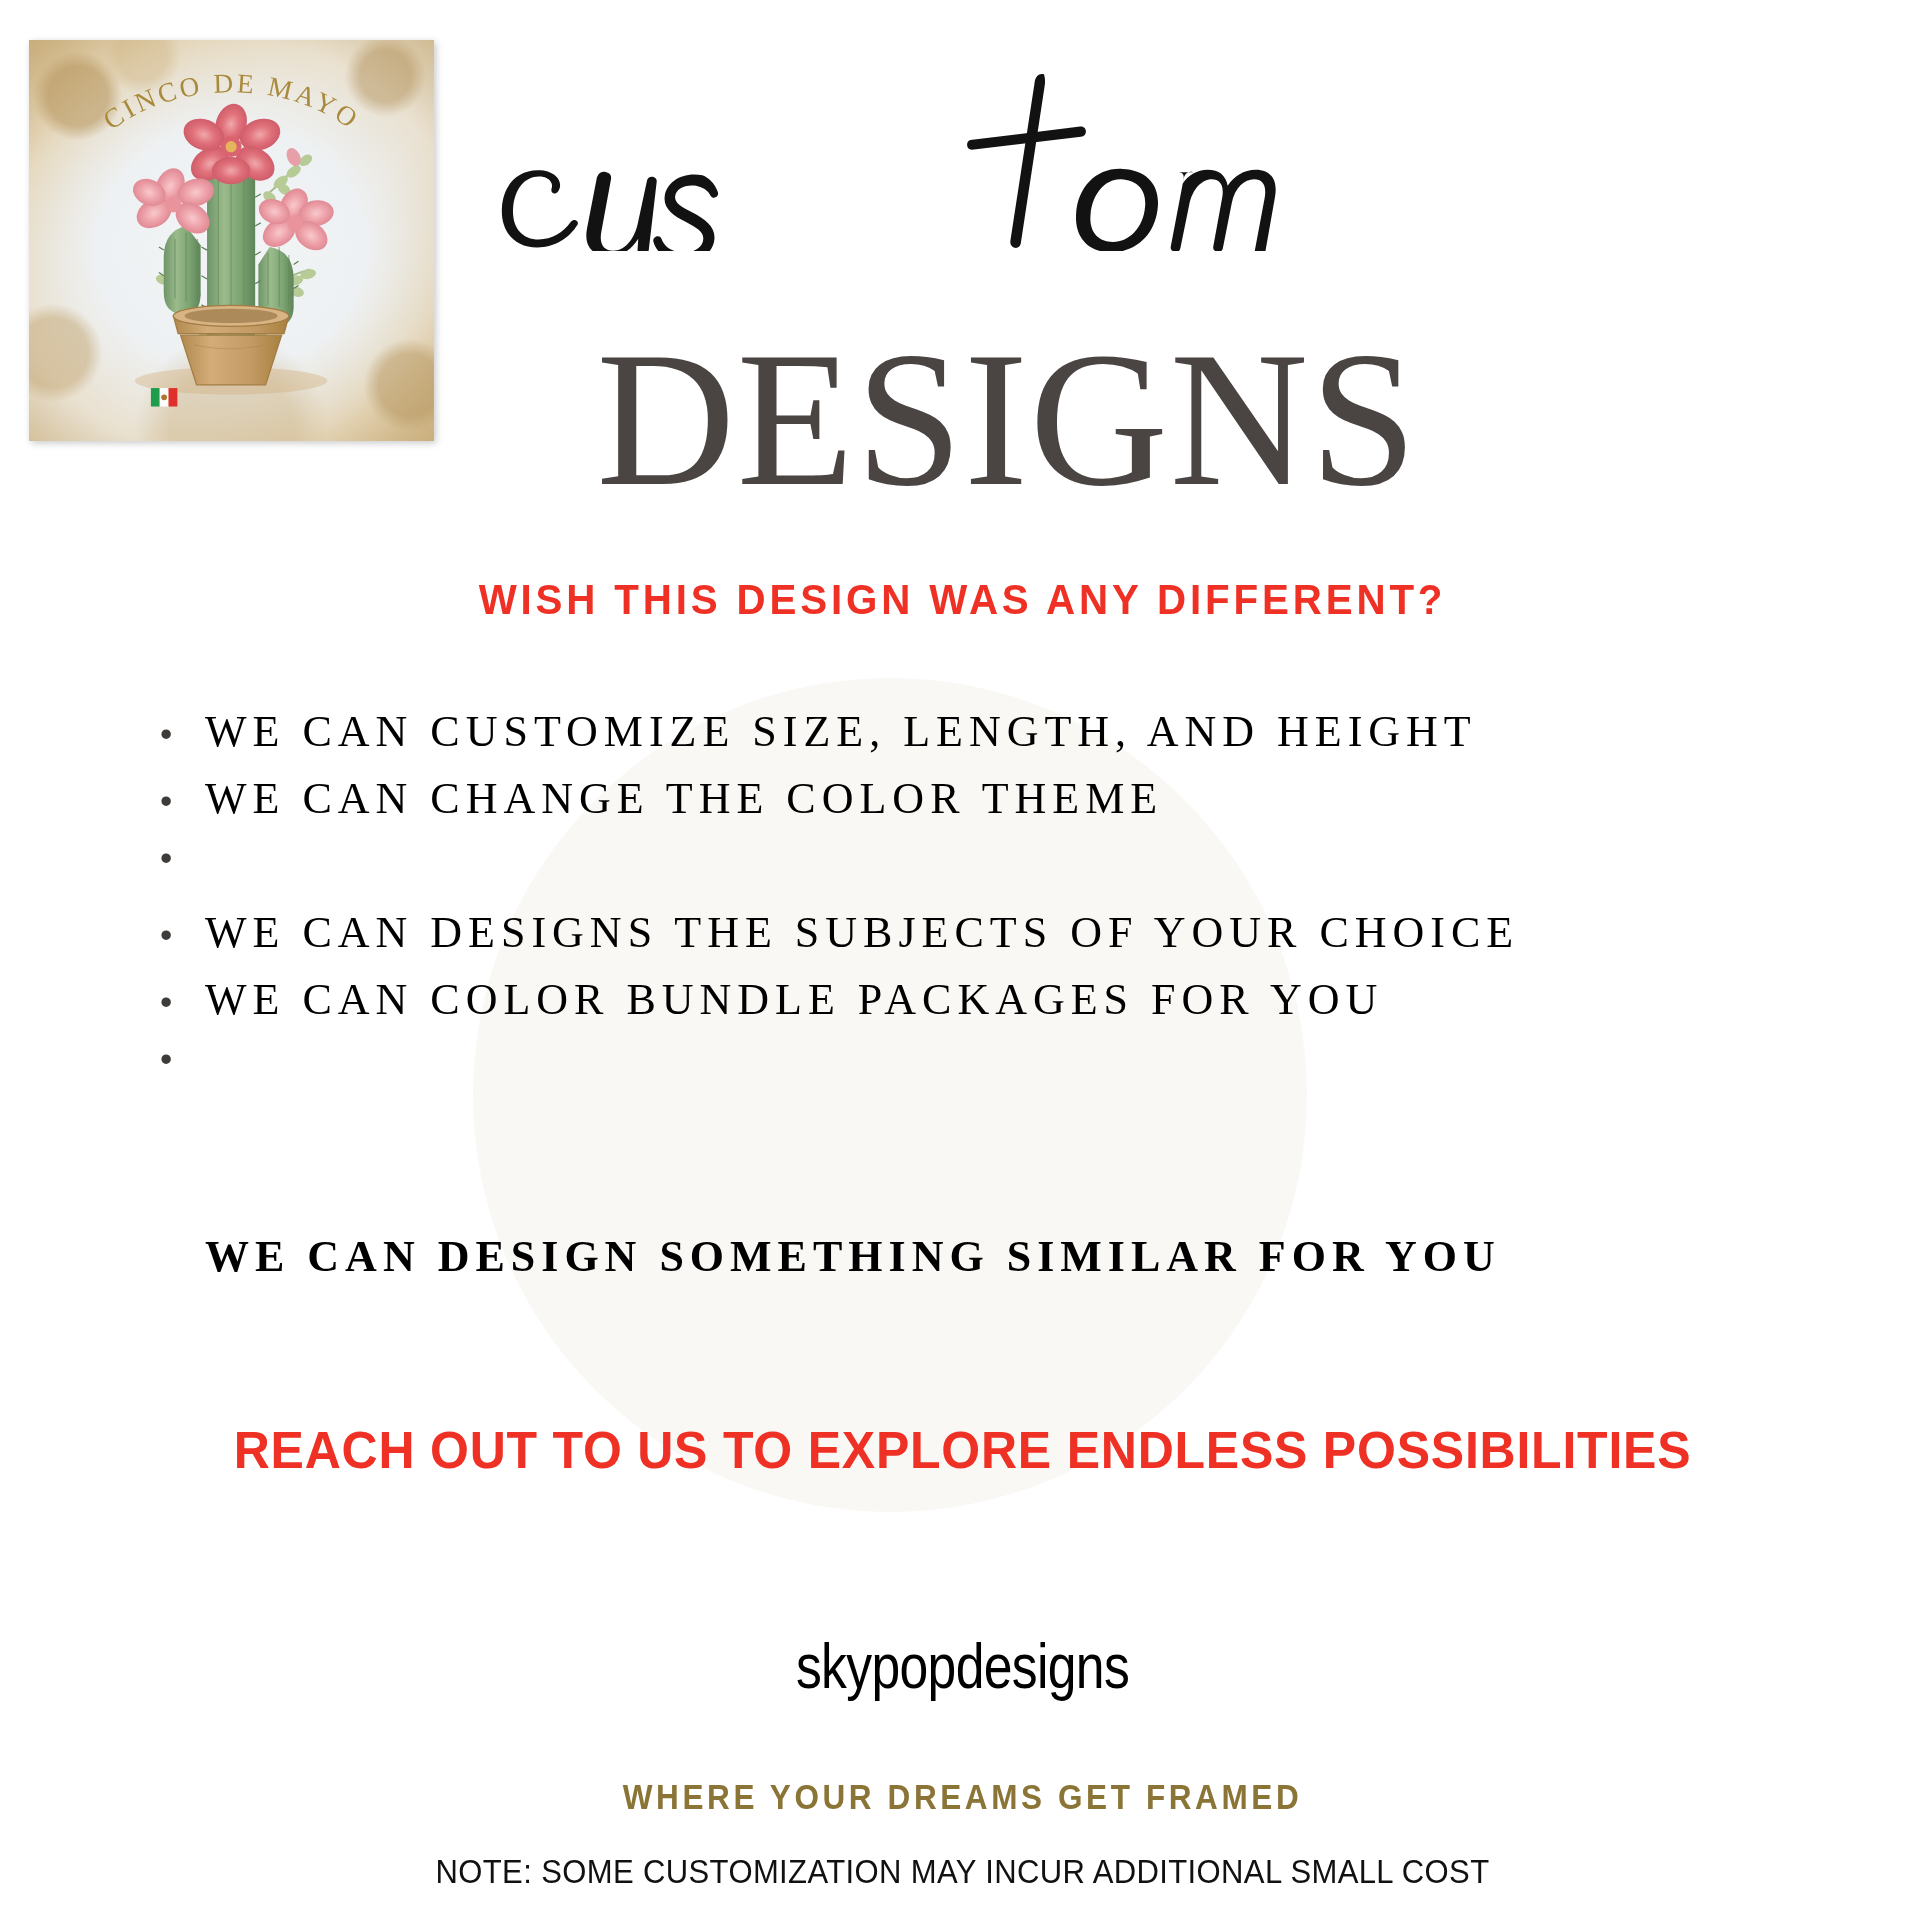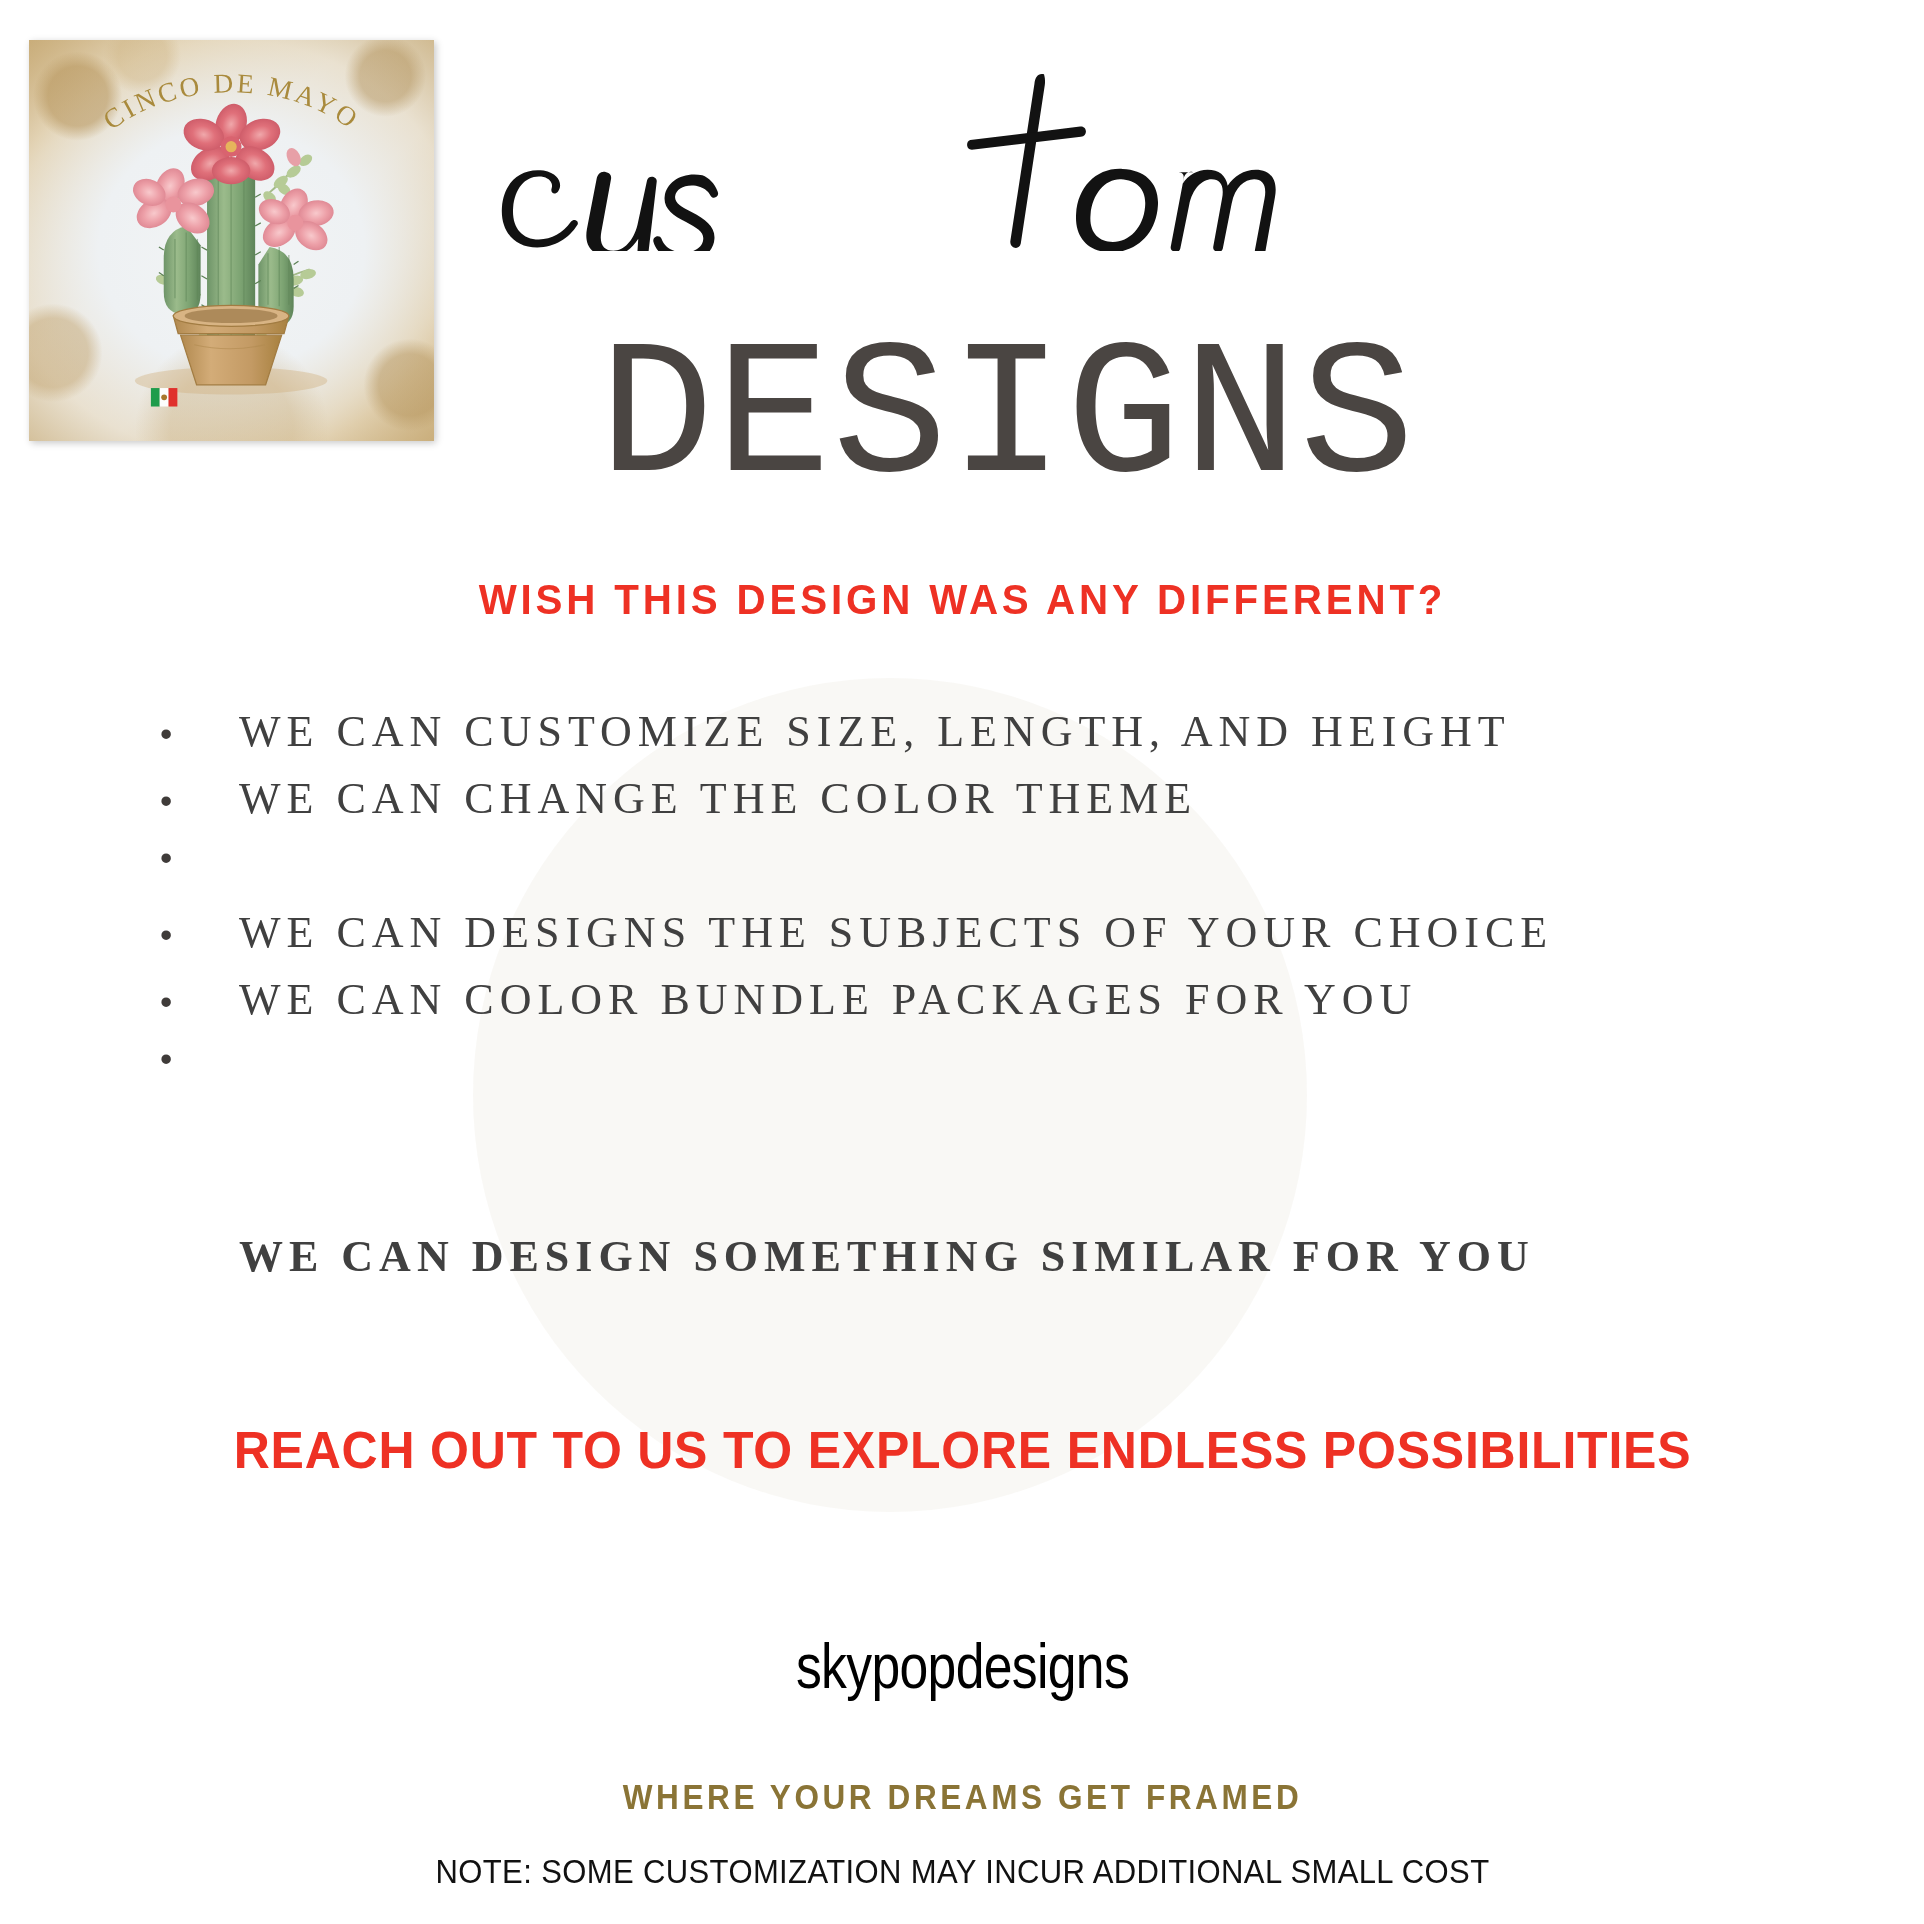--- a/index.html
+++ b/index.html
@@ -90,21 +90,21 @@
   }
   #custom-script svg { width: 100%; height: 100%; display:block; }
 
   #designs-heading {
     position: absolute;
     left: 2px;
     right: 0;
     top: 319px;
     text-align: center;
     padding-left: 88px;
-    font-family: Liberation Mono, monospace;
+    font-family: Liberation Serif, serif;
     font-size: 192px;
     line-height: 201px;
     letter-spacing: 1.6px;
     color: #4a4542;
     z-index: 2;
     white-space: nowrap;
   }
 
   #subtitle-question {
     position: absolute;
@@ -144,23 +144,22 @@
     font-size: 35px;
     line-height: 1;
     color: #3f3b39;
     text-align: left;
   }
   .benefit-text,
   #benefits-continuation {
     font-family: "Liberation Serif", serif;
     font-size: 44px;
     letter-spacing: 6px;
-    color: #404040;
+    color: #000000;
     white-space: nowrap;
-    margin-left: 34px;
   }
   #benefits-continuation {
     position: absolute;
     left: 205px;
     top: 1231px;
     z-index: 2;
     font-weight: bold;
   }
 
   

